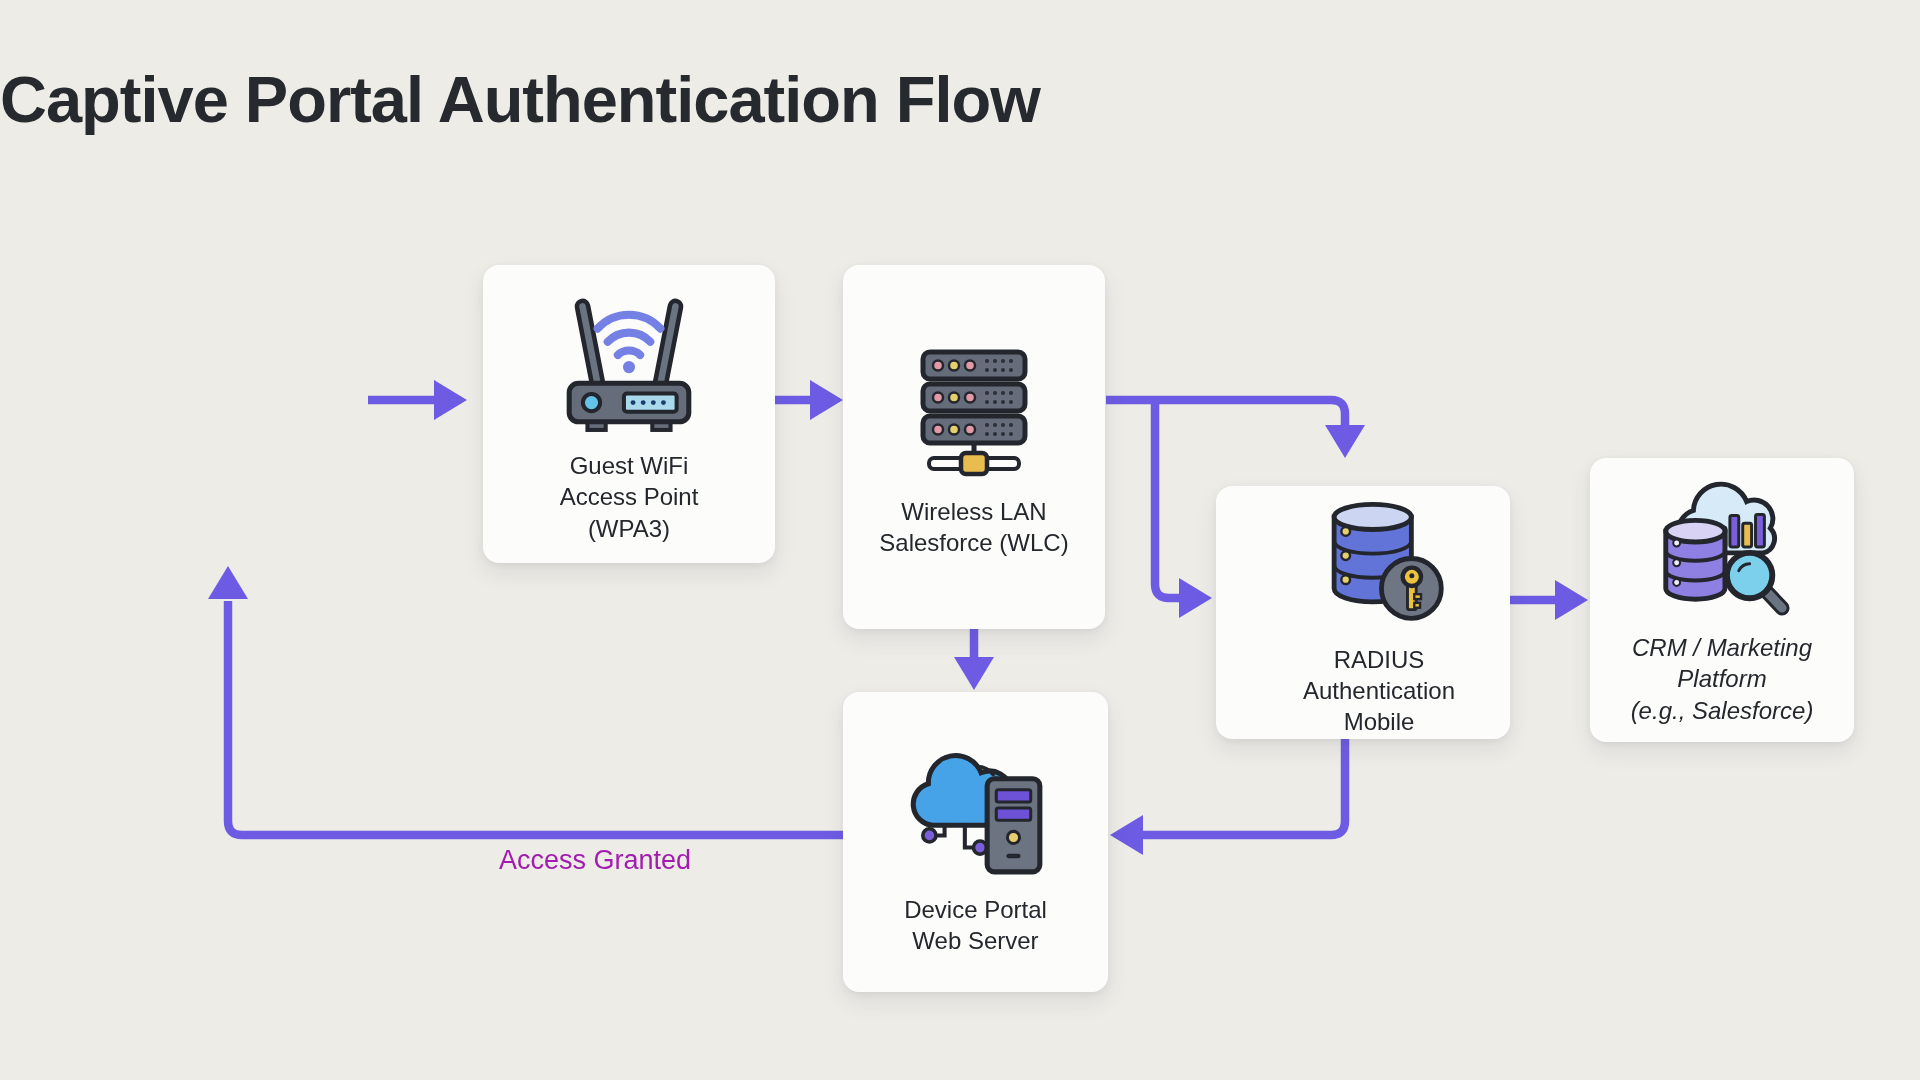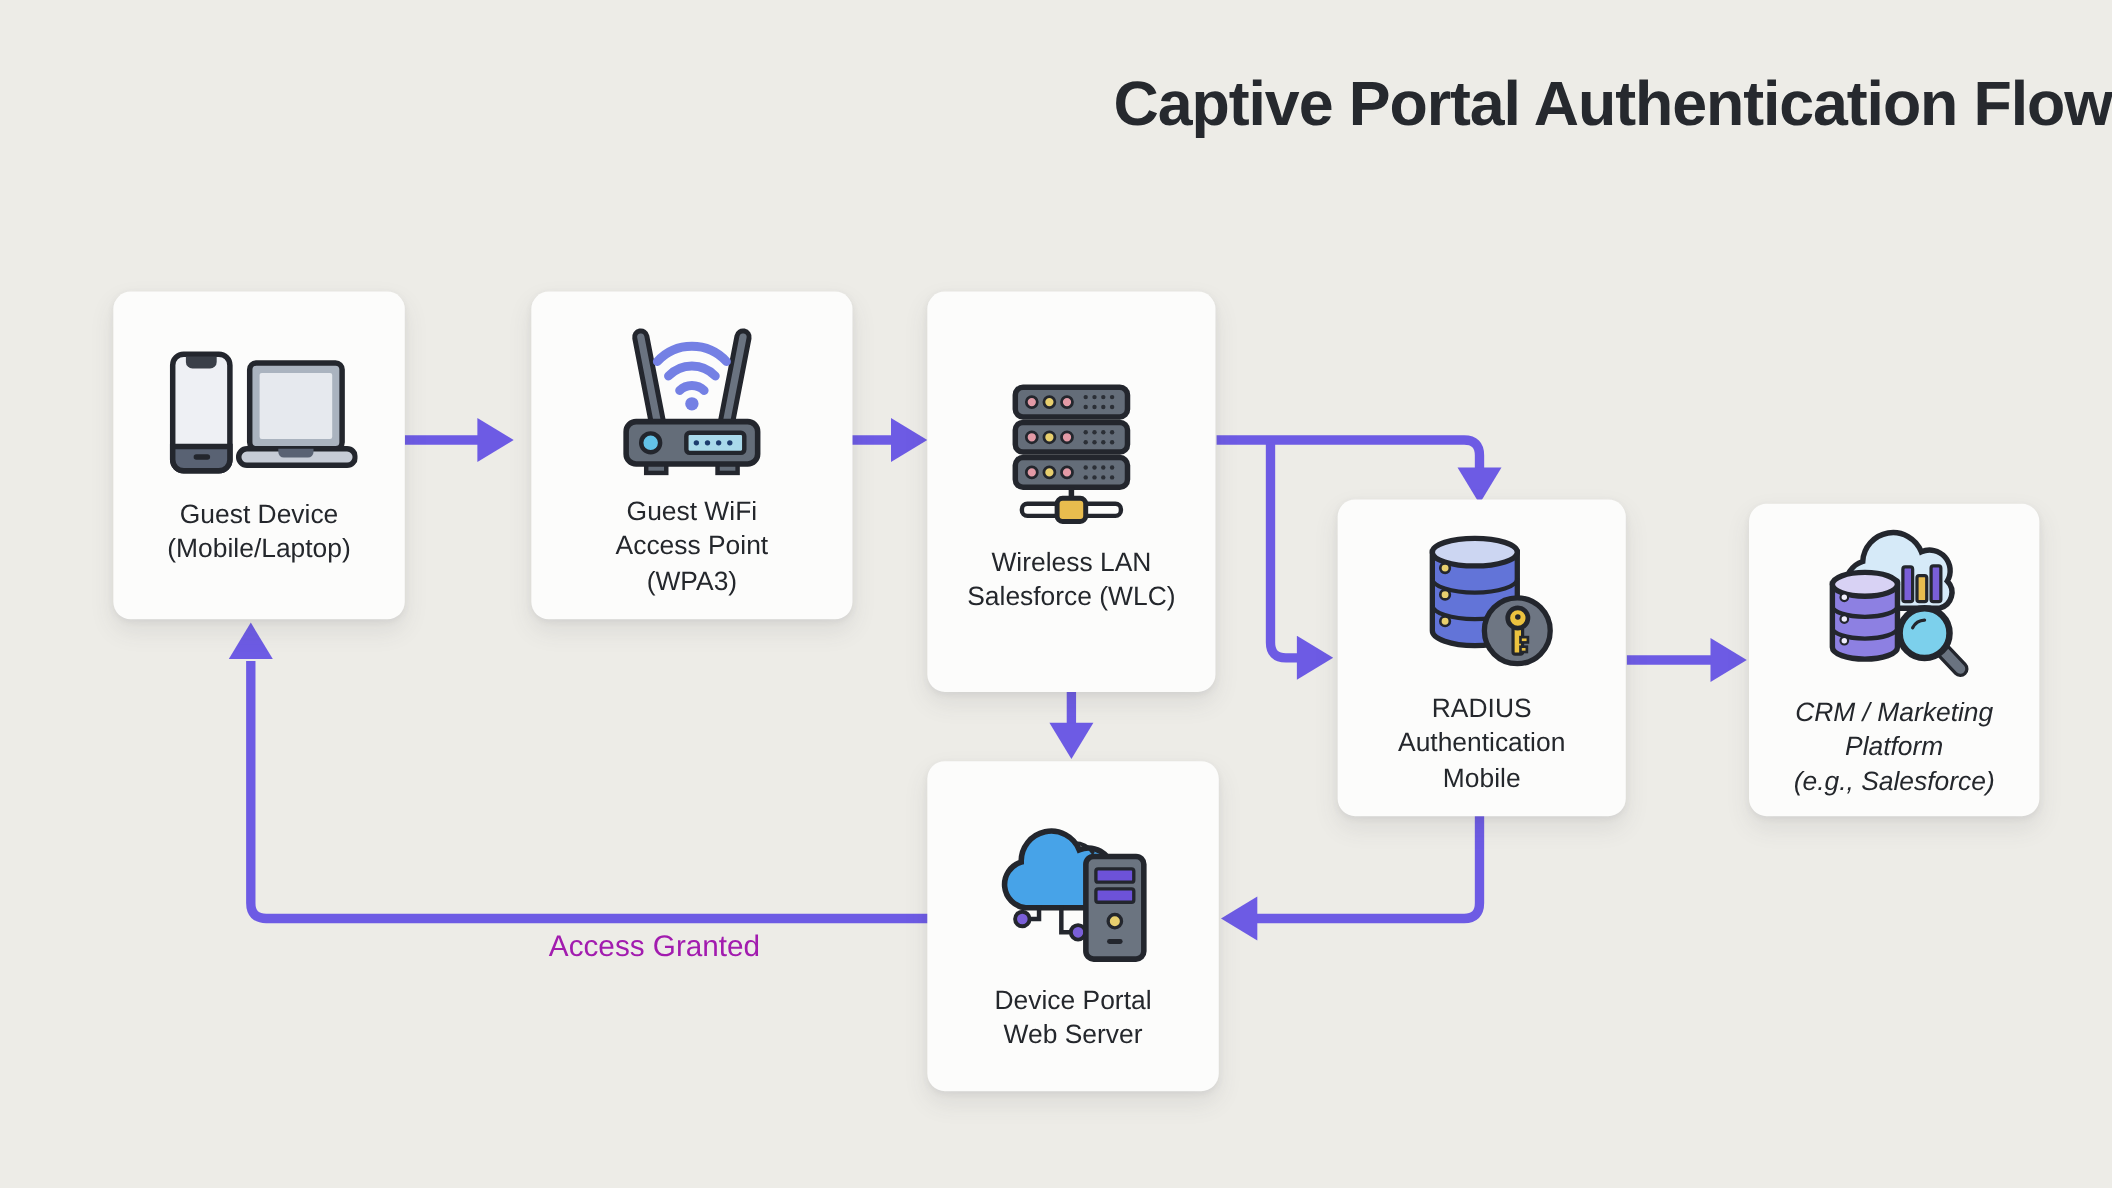--- a/index.html
+++ b/index.html
@@ -5,22 +5,22 @@
   html,body{margin:0;padding:0;background:#e4e3df;}
   .canvas{
     position:relative;
     width:1920px;height:1080px;
     background:#edece7;
     font-family:"Liberation Sans","DejaVu Sans",sans-serif;
     overflow:hidden;
   }
   .title{
     position:absolute;left:0;right:0;top:62px;
-    margin:0;text-align:right;
-    font-size:57px;font-weight:600;letter-spacing:-1px;
+    margin:0;text-align:left;
+    font-size:65px;font-weight:600;letter-spacing:-1px;
     color:#26292e;
   }
   .edges{position:absolute;left:0;top:0;z-index:1;}
   .node{
     position:absolute;z-index:2;
     background:#fcfcfb;border-radius:16px;
     box-shadow:0 10px 22px rgba(70,70,80,.10),0 2px 6px rgba(70,70,80,.07);
     display:flex;flex-direction:column;align-items:center;justify-content:center;
     gap:16px;
   }
@@ -59,36 +59,20 @@
       <polygon points="843,400 810,380 810,420"></polygon>
       <polygon points="974,690 954,657 994,657"></polygon>
       <polygon points="1345,458 1325,425 1365,425"></polygon>
       <polygon points="1212,598 1179,578 1179,618"></polygon>
       <polygon points="1588,600 1555,580 1555,620"></polygon>
       <polygon points="1110,835 1143,815 1143,855"></polygon>
       <polygon points="228,566 208,599 248,599"></polygon>
     </g>
   </svg>
 
-  <div class="node" style="left:103px;top:265px;width:265px;height:298px;">
-    <svg class="icon" width="178" height="122" viewBox="0 0 178 122">
-      <rect x="10" y="8" width="52" height="106" rx="10" fill="#eef0f4" stroke="#23262d" stroke-width="5"></rect>
-      <path d="M10 92 H62 V104 a10 10 0 0 1 -10 10 H20 a10 10 0 0 1 -10 -10 Z" fill="#596273" stroke="#23262d" stroke-width="5"></path>
-      <rect x="29" y="99" width="15" height="5" rx="2.5" fill="#23262d"></rect>
-      <path d="M22 10 h28 v5 a6 6 0 0 1 -6 6 h-16 a6 6 0 0 1 -6 -6 Z" fill="#3a3f48"></path>
-      <rect x="80" y="16" width="84" height="78" rx="6" fill="#aab3bf" stroke="#23262d" stroke-width="5"></rect>
-      <rect x="89" y="25" width="66" height="60" rx="2" fill="#e6e9ee"></rect>
-      <rect x="70" y="94" width="106" height="15" rx="7.5" fill="#c6ccd6" stroke="#23262d" stroke-width="5"></rect>
-      <path d="M106 94 h32 v3 a5 5 0 0 1 -5 5 h-22 a5 5 0 0 1 -5 -5 Z" fill="#596273"></path>
-    </svg>
-    <div class="label">
-      <span>Guest Device</span>
-      <span>(Mobile/Laptop)</span>
-    </div>
-  </div>
 
   <div class="node" style="left:483px;top:265px;width:292px;height:298px;">
     <svg class="icon" width="152" height="150" viewBox="0 0 150 148">
       <rect x="31" y="16" width="11" height="88" rx="5.5" fill="#6a7380" stroke="#23262d" stroke-width="4.5" transform="rotate(-11 36 60)"></rect>
       <rect x="108" y="16" width="11" height="88" rx="5.5" fill="#6a7380" stroke="#23262d" stroke-width="4.5" transform="rotate(11 114 60)"></rect>
       <g stroke="#7480e4" fill="none" stroke-linecap="round">
         <path d="M44 44 a42 42 0 0 1 62 0" stroke-width="8"></path>
         <path d="M54 57 a29 29 0 0 1 42 0" stroke-width="8"></path>
         <path d="M64 70 a16 16 0 0 1 22 0" stroke-width="8"></path>
       </g>
@@ -157,21 +141,21 @@
       <path d="M75 107 V124" stroke="#23262d" stroke-width="5"></path>
       <rect x="30" y="122" width="90" height="11" rx="5" fill="#fdfdfc" stroke="#23262d" stroke-width="4"></rect>
       <rect x="62" y="117" width="26" height="21" rx="5" fill="#e8bc4e" stroke="#23262d" stroke-width="4.5"></rect>
     </svg>
     <div class="label">
       <span>Wireless LAN</span>
       <span>Salesforce (WLC)</span>
     </div>
   </div>
 
-  <div class="node" style="left:1216px;top:454px;width:262px;height:288px;">
+  <div class="node" style="left:1216px;top:486px;width:262px;height:253px;padding-left:32px;">
     <svg class="icon" width="145" height="140" viewBox="0 0 150 145">
       <path d="M28 30 V104 a40 14 0 0 0 80 0 V30 Z" fill="#6274d8" stroke="#23262d" stroke-width="5"></path>
       <path d="M28 55 a40 13 0 0 0 80 0" fill="none" stroke="#23262d" stroke-width="4"></path>
       <path d="M28 80 a40 13 0 0 0 80 0" fill="none" stroke="#23262d" stroke-width="4"></path>
       <ellipse cx="68" cy="30" rx="40" ry="13" fill="#ccd6f2" stroke="#23262d" stroke-width="5"></ellipse>
       <circle cx="40" cy="45" r="4.5" fill="#e8cf6e" stroke="#23262d" stroke-width="2.5"></circle>
       <circle cx="40" cy="70" r="4.5" fill="#e8cf6e" stroke="#23262d" stroke-width="2.5"></circle>
       <circle cx="40" cy="95" r="4.5" fill="#e8cf6e" stroke="#23262d" stroke-width="2.5"></circle>
       <circle cx="108" cy="104" r="31" fill="#6e7683" stroke="#23262d" stroke-width="5"></circle>
       <rect x="104" y="98" width="9" height="28" rx="2" fill="#ecc23f" stroke="#23262d" stroke-width="3"></rect>

